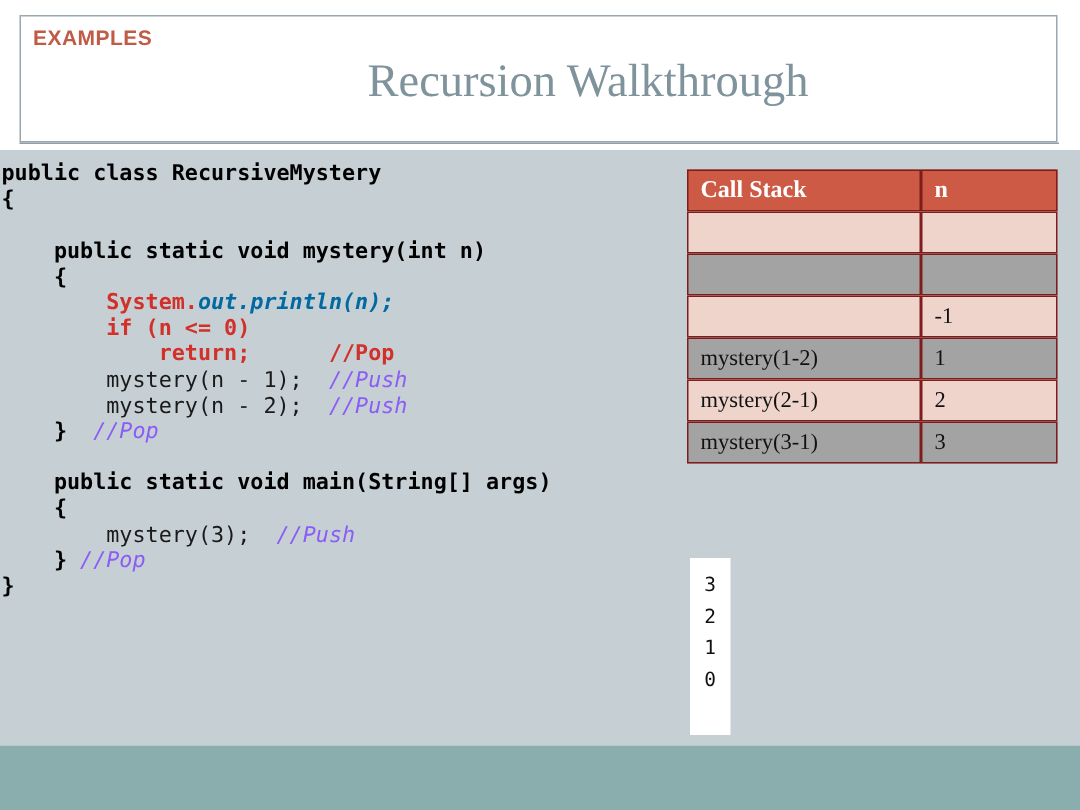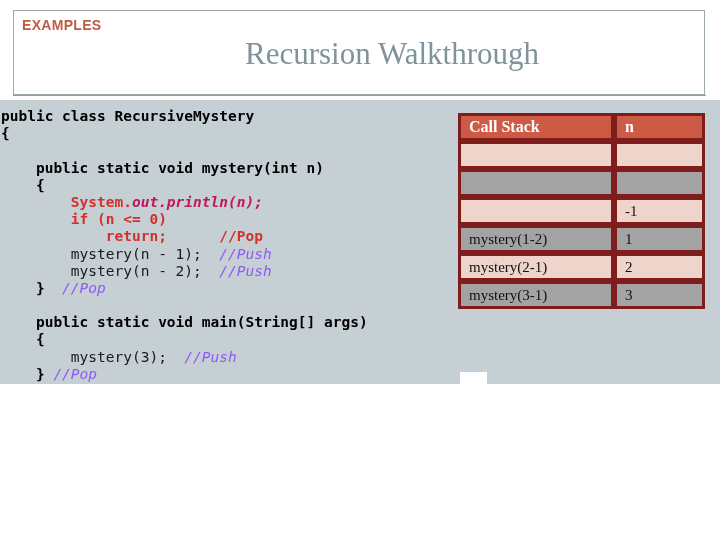--- a/index.html
+++ b/index.html
@@ -3,21 +3,21 @@
 <meta charset="utf-8">
 <style>
   html, body {
     margin: 0;
     padding: 0;
     background: #ffffff;
   }
   #slide {
     position: relative;
     width: 720px;
-    height: 384px;
+    height: 540px;
     overflow: hidden;
     background: #ffffff;
     font-family: "Liberation Sans", sans-serif;
   }
 
   
   #header-box {
     position: absolute;
     left: 13px;
     top: 10px;
@@ -85,21 +85,21 @@
     font-family: "DejaVu Sans Mono", "Liberation Mono", monospace;
     font-size: 14.5px;
     line-height: 17.2px;
     color: #000000;
     white-space: pre;
   }
   #code-block .ln { display: block; height: 17.2px; }
   .kw      { font-weight: bold; color: #000000; }
   .plain   { color: #000000; }
   .red     { color: #d2312a; font-weight: bold; margin-top: 34px; }
-  .red-i   { color: #be185d; font-weight: bold; font-style: italic; }
+  .red-i   { color: #0369a1; font-weight: bold; font-style: italic; }
   .ital    { color: #1a1a1a; }
   .cmt     { color: #8b5cf6; font-style: italic; }
   .cmt-red { color: #d2312a; font-weight: bold; }
   .brace   { font-weight: bold; }
 
   
   #stack-table {
     position: absolute;
     left: 458px;
     top: 113px;
@@ -108,21 +108,21 @@
     border-spacing: 0;
     font-family: "Liberation Serif", serif;
     font-size: 15px;
     background: #c6cfd4;
     table-layout: fixed;
   }
   #stack-table th,
   #stack-table td {
     height: 28px;
     padding: 0 0 0 8px;
-    border: 3px solid #7f1d1d;
+    border: 1px solid #7f1d1d;
     vertical-align: middle;
     box-sizing: border-box;
     overflow: hidden;
   }
   #stack-table th {
     background: #cc5a44;
     color: #ffffff;
     font-weight: bold;
     text-align: left;
     font-size: 16px;

